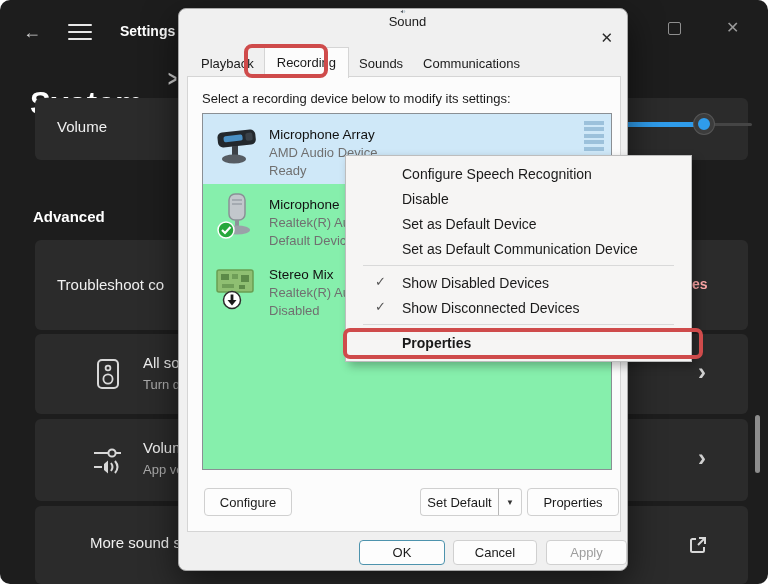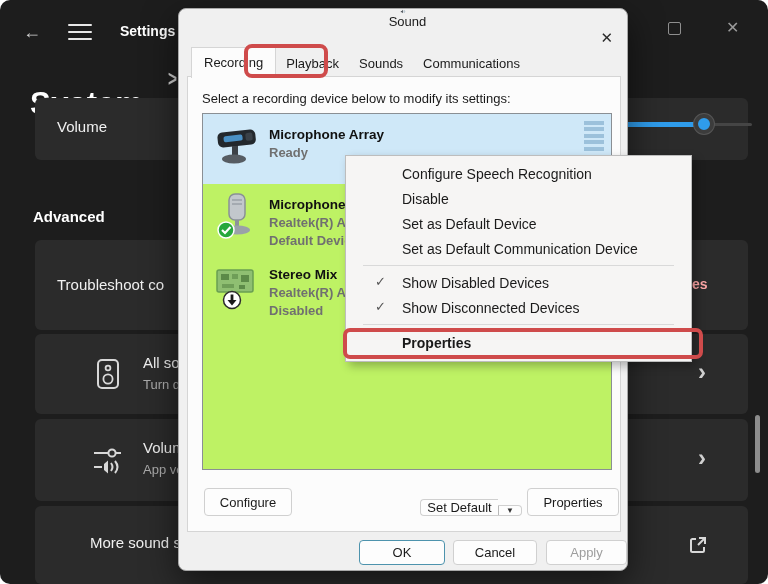--- a/index.html
+++ b/index.html
@@ -52,32 +52,32 @@
   .d-title { margin-left:9px; font-size:13px; color:#1a1a1a; }
   .d-close { margin-left:auto; font-size:15px; color:#2b2b2b; width:28px; text-align:right; }
 
   .tabs { position:absolute; left:12px; top:40px; height:28px; display:flex; align-items:flex-end; z-index:3; }
   .tab { padding:5px 10px 6px; font-size:13px; color:#1a1a1a; }
   .tab.active { background:#fcfcfc; border:1px solid #d5d5d5; border-bottom:none; padding:7px 12px 8px; margin-bottom:-1px; }
 
   .tabpage { position:absolute; left:8px; top:67px; width:434px; height:456px; background:#fcfcfc; border:1px solid #d5d5d5; }
   .instruction { position:absolute; left:14px; top:14px; font-size:13px; color:#1a1a1a; }
 
-  .devlist { position:absolute; left:14px; top:36px; width:410px; height:357px; background:#bef264; border:1px solid #8a8f94;font-weight:bold; }
+  .devlist { position:absolute; left:14px; top:36px; width:410px; height:357px; background:#86efac; border:1px solid #8a8f94; }
   .devrow { position:relative; height:70px; padding:13px 8px 0 66px; }
   .devrow.selected { background:#cfe8f8; }
   .dev-icon { position:absolute; left:12px; top:8px; width:44px; height:54px; }
   .dev-name { font-size:13.5px; color:#111111; }
   .dev-detail, .dev-status { font-size:13px; color:#707070; margin-top:3px; }
   .meter { position:absolute; right:7px; top:7px; width:20px; height:32px;
            background:repeating-linear-gradient(to bottom, #9cc1db 0 4px, rgba(0,0,0,0) 4px 6.4px); }
 
   .btn { background:#fdfdfd; border:1px solid #d0d0d0; border-radius:4px; font-size:13px; color:#1a1a1a; display:flex; align-items:center; justify-content:center; font-family:"Liberation Sans",sans-serif; }
   .btn-configure { position:absolute; left:16px; top:411px; width:88px; height:28px; }
-  .splitbtn { position:absolute; left:232px; top:411px; height:28px; display:flex;align-items:flex-end; }
+  .splitbtn { position:absolute; left:232px; top:411px; height:28px; display:flex; }
   .splitbtn .main { width:78px; border-radius:4px 0 0 4px; border-right:none; }
   .splitbtn .arrow { width:24px; border-radius:0 4px 4px 0; border-left:1px solid #b8b8b8; font-size:8px; color:#333; }
   .btn-properties { position:absolute; left:339px; top:411px; width:92px; height:28px; }
 
   .btn-ok { position:absolute; left:180px; top:531px; width:86px; height:25px; border:1px solid #4d93ad; }
   .btn-cancel { position:absolute; left:274px; top:531px; width:84px; height:25px; }
   .btn-apply { position:absolute; left:367px; top:531px; width:81px; height:25px; color:#9d9d9d; }
 
   
   .menu { position:absolute; left:345px; top:155px; width:347px; background:#f6f5f4; border:1px solid #bdbdbd; box-shadow:4px 4px 9px rgba(0,0,0,.28); padding:5px 16px; z-index:20; }
@@ -164,42 +164,43 @@
       <svg width="16" height="16" viewBox="0 0 16 16">
         <polygon points="1,6 4,6 8,2.5 8,13.5 4,10 1,10" fill="#5a6066"></polygon>
         <path d="M10 5.5 q2 2.5 0 5" fill="none" stroke="#7d98ad" stroke-width="1.4"></path>
         <path d="M12 3.5 q3.5 4.5 0 9" fill="none" stroke="#7d98ad" stroke-width="1.4"></path>
       </svg>
       <span class="d-title">Sound</span>
       <span class="d-close">✕</span>
     </div>
 
     <div class="tabs">
+      <div class="tab">Playback</div>
       <div class="tab active">Recording</div>
-      <div class="tab">Playback</div>
       <div class="tab">Sounds</div>
       <div class="tab">Communications</div>
     </div>
 
     <div class="tabpage">
       <div class="instruction">Select a recording device below to modify its settings:</div>
 
       <div class="devlist">
 
         <div class="devrow selected">
           <svg class="dev-icon" viewBox="0 0 44 54">
             <g transform="rotate(-6 22 20)">
               <rect x="3" y="9" width="38" height="15" rx="5" fill="#23282d"></rect>
               <rect x="9" y="13" width="19" height="6" rx="2" fill="#4a90c4"></rect>
               <rect x="31" y="12" width="7" height="8" rx="2" fill="#3a4148"></rect>
             </g>
             <rect x="17" y="24" width="6" height="10" fill="#3c4147"></rect>
             <ellipse cx="19" cy="37" rx="12" ry="4.5" fill="#565c63"></ellipse>
           </svg>
           <div class="dev-name">Microphone Array</div>
+          <div class="dev-detail">AMD Audio Device</div>
           <div class="dev-status">Ready</div>
           <div class="meter"></div>
         </div>
 
         <div class="devrow">
           <svg class="dev-icon" viewBox="0 0 44 54">
             <rect x="14" y="2" width="16" height="26" rx="6" fill="#c2c7cc" stroke="#8a9096" stroke-width="1.5"></rect>
             <line x1="17" y1="8" x2="27" y2="8" stroke="#9aa1a8" stroke-width="1.5"></line>
             <line x1="17" y1="12" x2="27" y2="12" stroke="#9aa1a8" stroke-width="1.5"></line>
             <rect x="20" y="28" width="4" height="7" fill="#8d9399"></rect>

